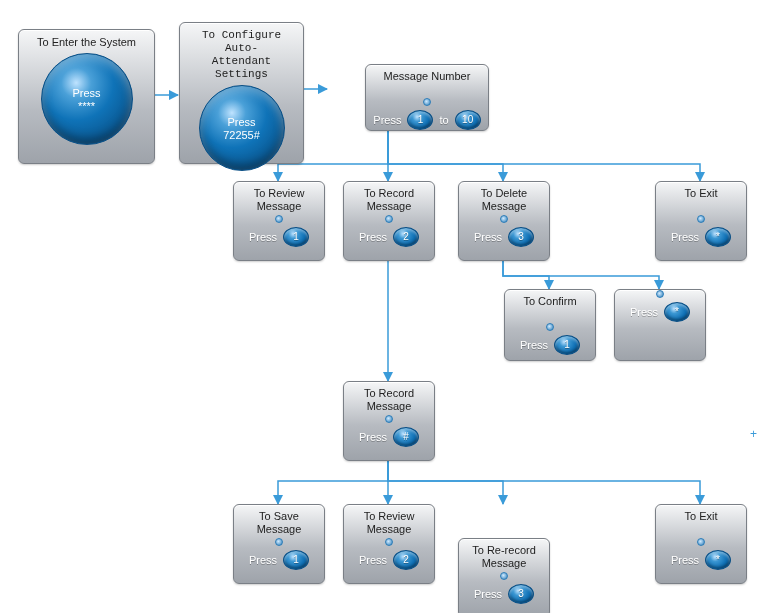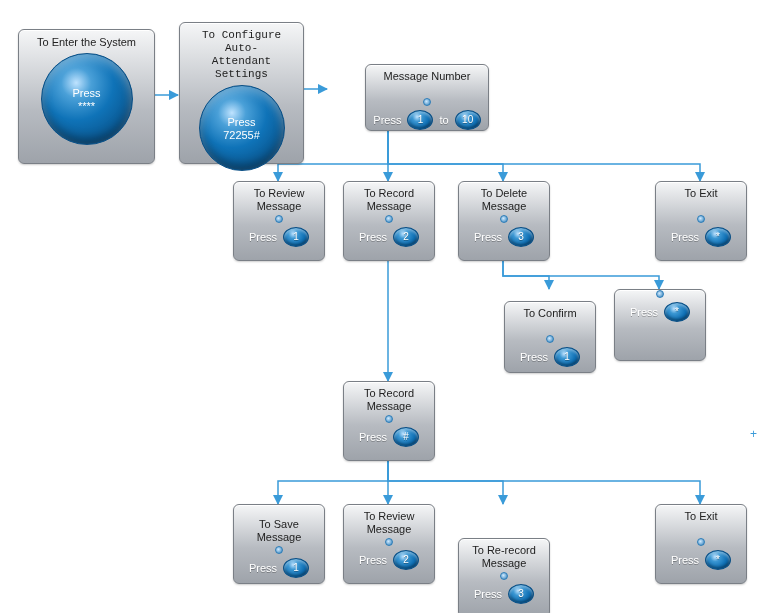--- a/index.html
+++ b/index.html
@@ -112,21 +112,21 @@
 
 <div class="node" style="left:655px;top:181px;width:90px;height:78px;">
   <div class="title">To Exit</div>
   <div class="dot"></div>
   <div class="row">
     <span class="lbl">Press</span>
     <span class="key">*</span>
   </div>
 </div>
 
-<div class="node" style="left:504px;top:289px;width:90px;height:70px;margin-top:12px;">
+<div class="node" style="left:504px;top:289px;width:90px;height:70px;">
   <div class="title">To Confirm</div>
   <div class="dot"></div>
   <div class="row">
     <span class="lbl">Press</span>
     <span class="key">1</span>
   </div>
 </div>
 
 <div class="node" style="left:614px;top:289px;width:90px;height:70px;">
   <div class="dot"></div>
@@ -140,21 +140,21 @@
   <div class="title" style="white-space:pre-line;">To Record
 Message</div>
   <div class="dot"></div>
   <div class="row">
     <span class="lbl">Press</span>
     <span class="key">#</span>
   </div>
 </div>
 
 <div class="node" style="left:233px;top:504px;width:90px;height:78px;">
-  <div class="title" style="white-space:pre-line;margin-top:8px;">To Save
+  <div class="title" style="white-space:pre-line;">To Save
 Message</div>
   <div class="dot"></div>
   <div class="row">
     <span class="lbl">Press</span>
     <span class="key">1</span>
   </div>
 </div>
 
 <div class="node" style="left:343px;top:504px;width:90px;height:78px;">
   <div class="title" style="white-space:pre-line;">To Review

